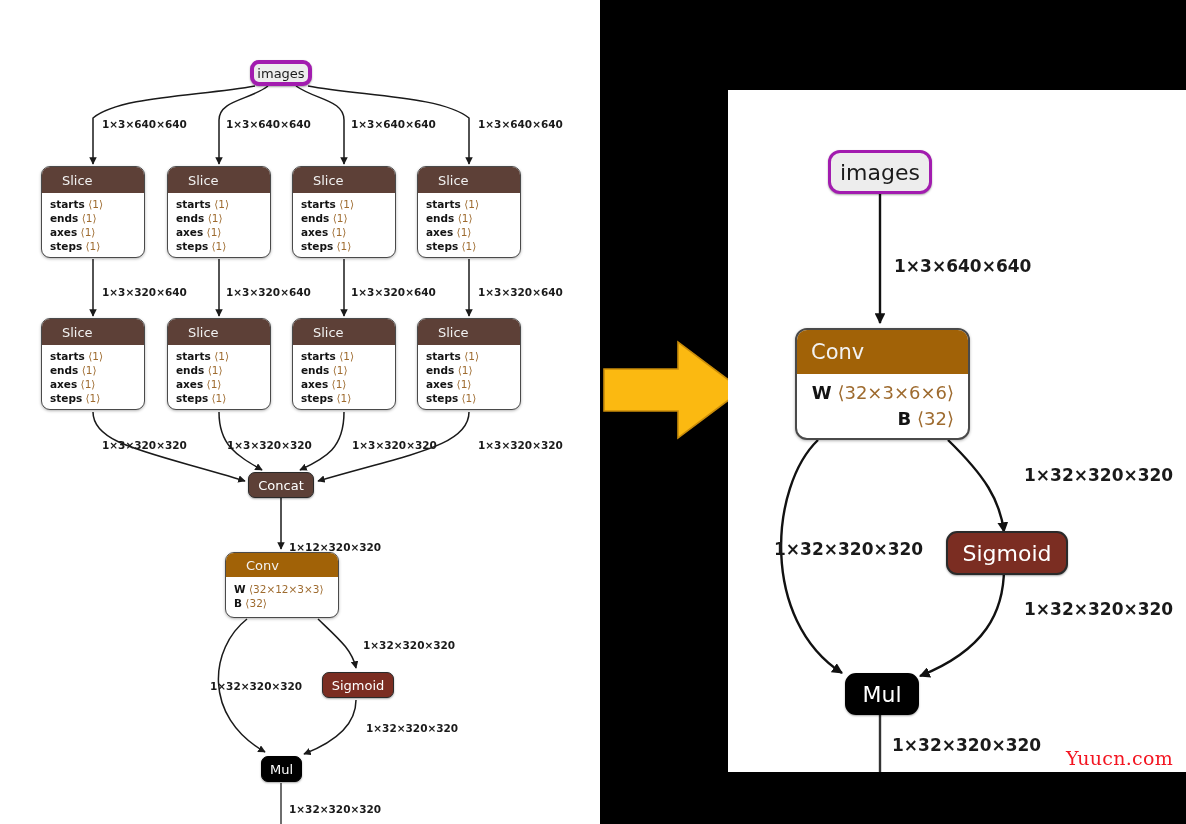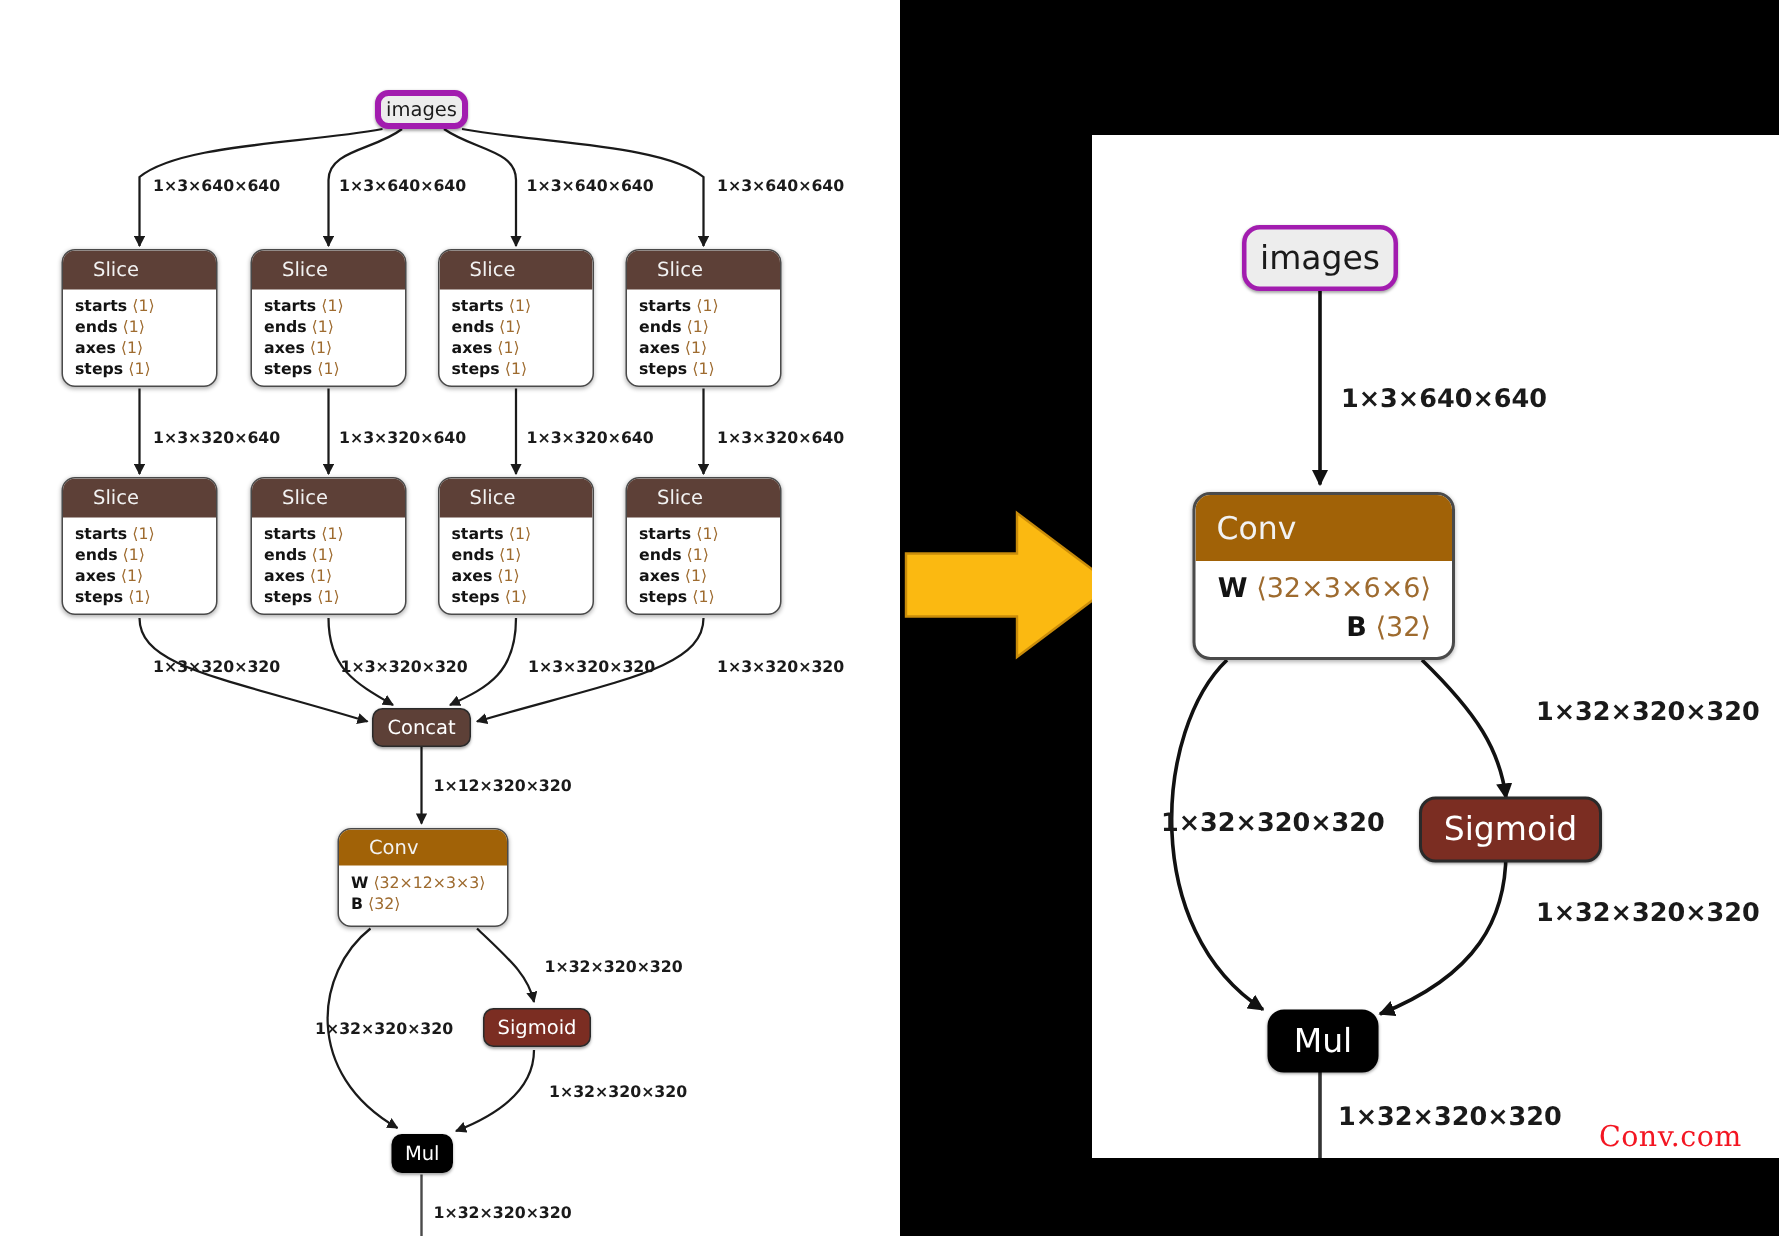--- a/index.html
+++ b/index.html
@@ -244,21 +244,21 @@
 
     <div class="elabel" style="left:102px;top:439px;">1×3×320×320</div>
     <div class="elabel" style="left:227px;top:439px;">1×3×320×320</div>
     <div class="elabel" style="left:352px;top:439px;">1×3×320×320</div>
     <div class="elabel" style="left:478px;top:439px;">1×3×320×320</div>
 
     <div class="node node-solid c-brown" style="left:248px;top:472px;width:66px;height:26px;">
       <span>Concat</span>
     </div>
 
-    <div class="elabel" style="left:289px;top:518px;">1×12×320×320</div>
+    <div class="elabel" style="left:289px;top:541px;">1×12×320×320</div>
 
     <div class="node node-box" style="left:225px;top:552px;width:114px;height:66px;">
       <div class="hdr hdr-blue" style="height:24px;">Conv</div>
       <div class="body">
         <div class="attr"><span class="k">W</span> <span class="v">⟨32×12×3×3⟩</span></div>
         <div class="attr"><span class="k">B</span> <span class="v">⟨32⟩</span></div>
       </div>
     </div>
 
     <div class="elabel" style="left:363px;top:639px;">1×32×320×320</div>
@@ -321,16 +321,16 @@
     </div>
 
     <div class="elabel" style="left:296px;top:509px;">1×32×320×320</div>
 
     <div class="node node-solid c-black" style="left:117px;top:583px;width:74px;height:42px;">
       <span>Mul</span>
     </div>
 
     <div class="elabel" style="left:164px;top:645px;">1×32×320×320</div>
 
-    <div class="watermark" style="left:338px;top:657px;">Conv.com</div>
+    <div class="watermark" style="left:338px;top:657px;">Yuucn.com</div>
   </div>
 
 </div>
 
 </body></html>

